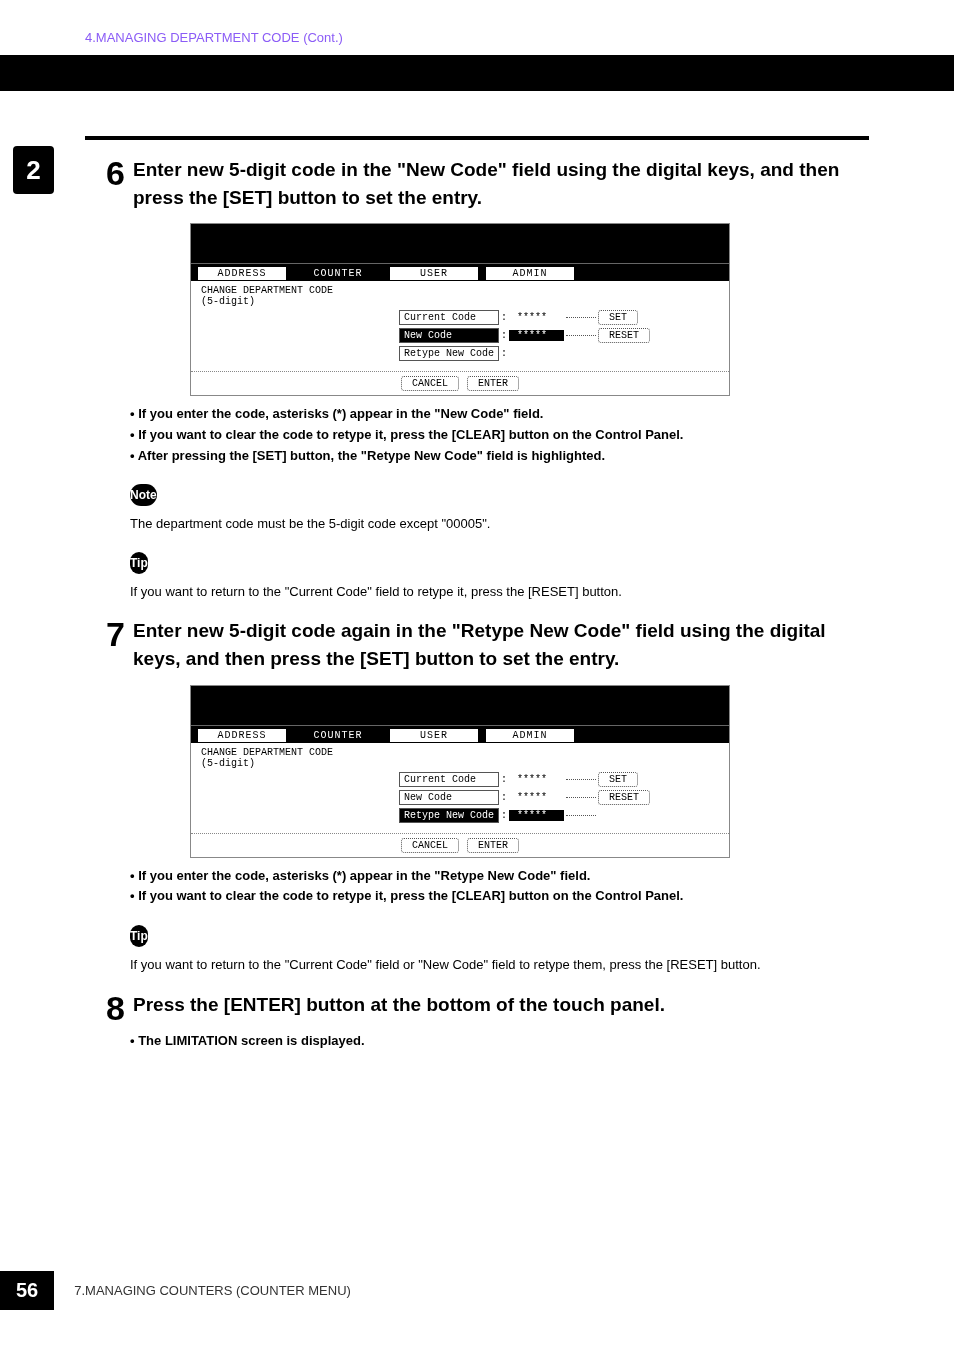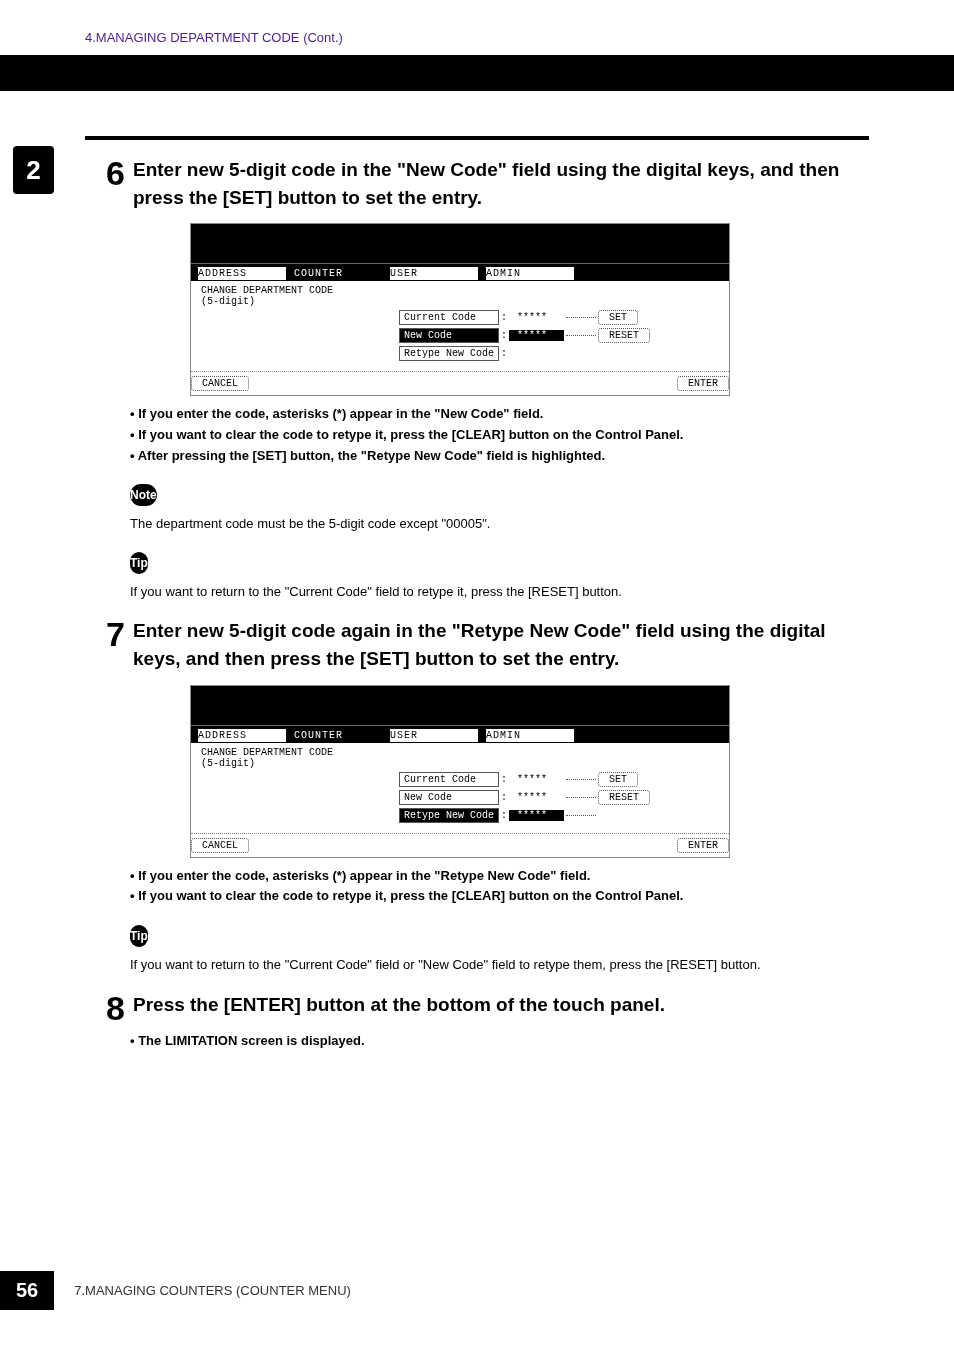--- a/index.html
+++ b/index.html
@@ -6,21 +6,21 @@
   body {
     width: 954px;
     height: 1348px;
     font-family: Arial, Helvetica, sans-serif;
     background: #fff;
     position: relative;
   }
   .header-line {
     padding: 30px 0 10px 85px;
     font-size: 13px;
-    color: #4c1d95;
+    color: #8b5cf6;
   }
   .black-band {
     background: #000;
     height: 36px;
     width: 954px;
   }
   .content {
     padding: 0 85px 0 85px;
     position: relative;
   }
@@ -72,20 +72,21 @@
     border-bottom: 1px solid #666;
   }
   .ss-tabs {
     display: flex;
     gap: 6px;
     background: #000;
     padding: 2px 6px 0 6px;
   }
   .ss-tab {
     flex: 0 0 90px;
+    text-align: center;
     font-size: 10px;
     font-family: "Courier New", monospace;
     background: #fff;
     border: 1px solid #000;
     padding: 1px 0;
     letter-spacing: 1px;
   }
   .ss-tab.dark { background: #000; color: #fff; }
   .ss-body {
     background: #fff;
@@ -127,21 +128,21 @@
     border: 1px dotted #555;
     border-radius: 3px;
     font-family: "Courier New", monospace;
     font-size: 10px;
     padding: 1px 10px;
     background: #fff;
   }
   .ss-footer {
     border-top: 1px dotted #888;
     display: flex;
-    justify-content: space-between;
+    justify-content: center;
     gap: 8px;
     padding: 4px 0;
   }
   .bullets {
     margin: 6px 0 14px 45px;
     font-size: 13px;
     line-height: 1.6;
     font-weight: bold;
   }
   .bullets li { list-style: none; }

